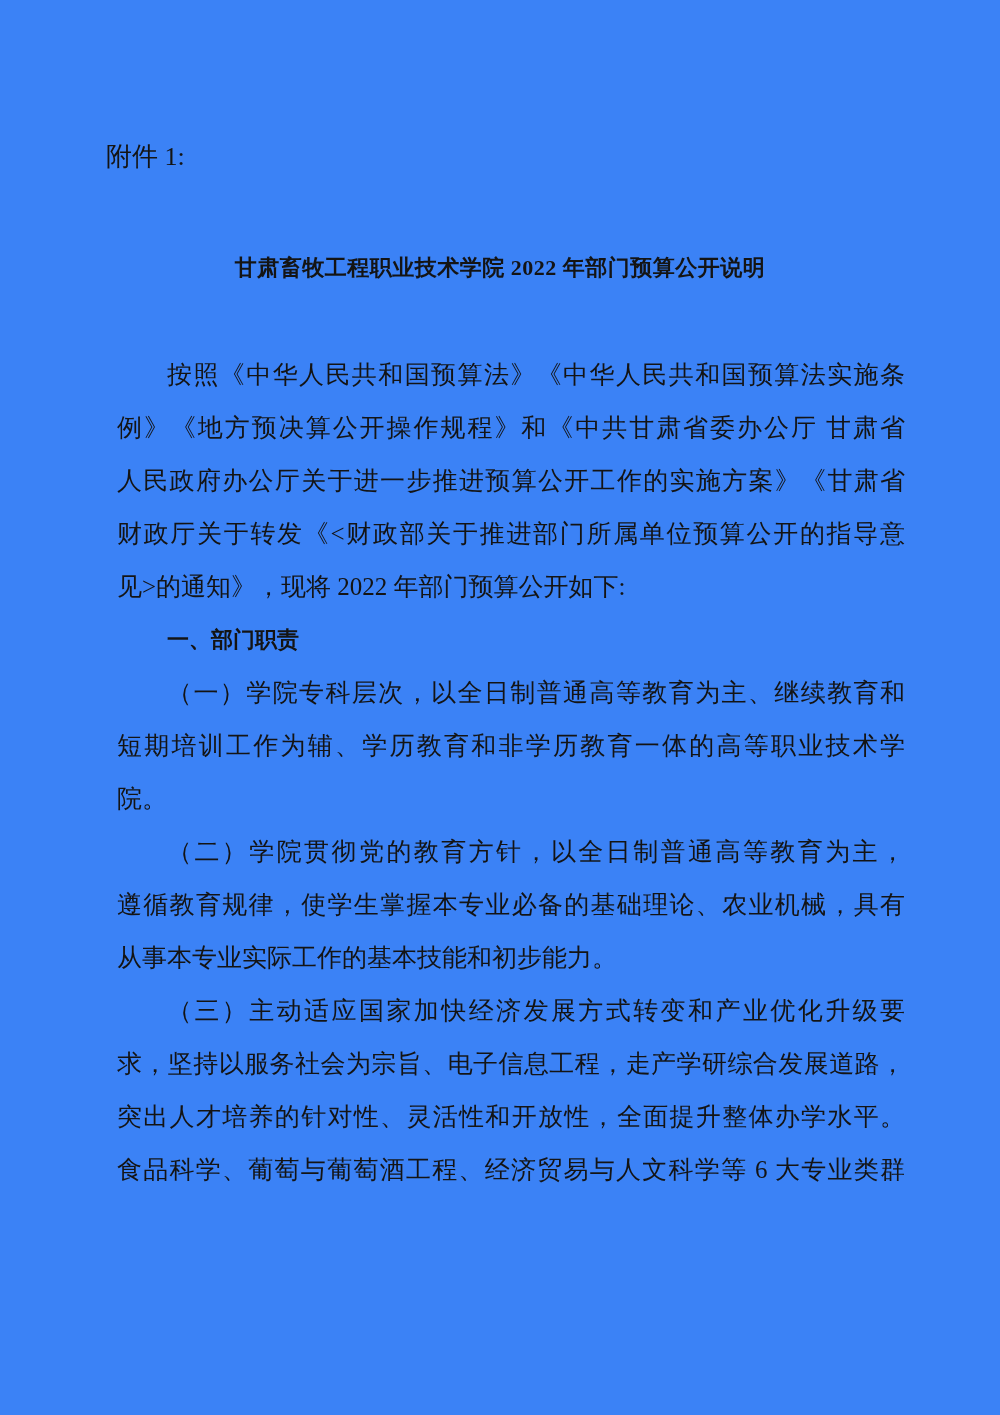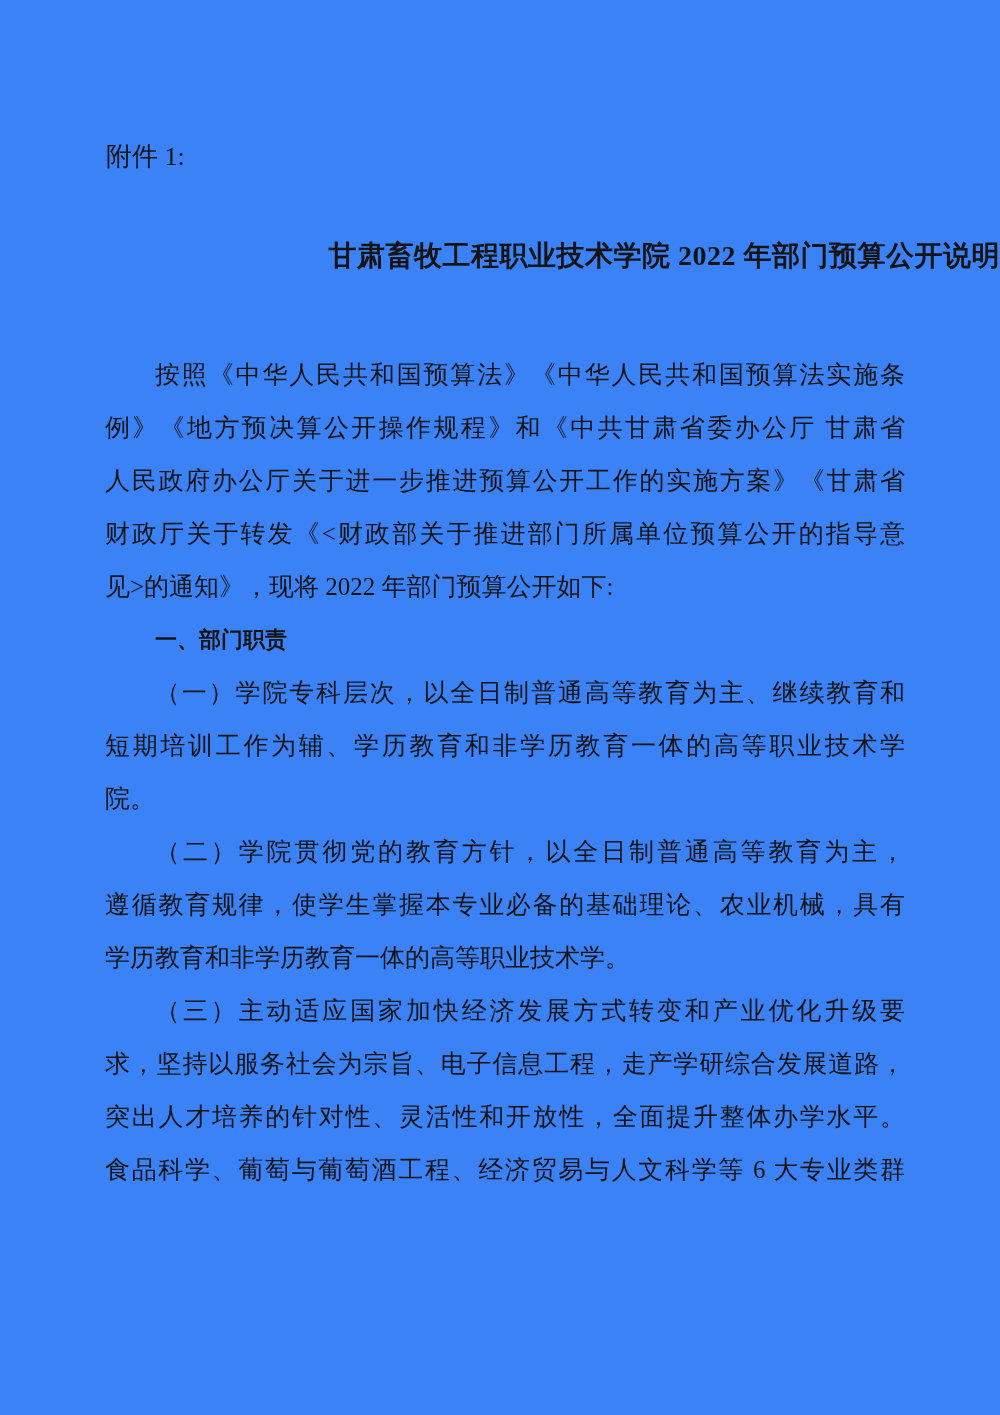--- a/index.html
+++ b/index.html
@@ -21,43 +21,44 @@
     left: 106px;
     top: 140px;
     font-size: 26px;
     line-height: 34px;
     white-space: nowrap;
   }
   .doc-title {
     position: absolute;
     left: 0;
     right: 0;
-    top: 236px;
-    text-align: right;
-    font-size: 28px;
+    top: 248px;
+    text-align: center;
+    font-size: 22px;
     line-height: 40px;
     font-weight: 700;
     margin: 0;
     letter-spacing: 0.5px;
   }
   .doc-body {
     position: absolute;
     left: 105px;
     width: 800px;
     top: 348px;
   }
   .line {
     height: 53px;
     line-height: 53px;
     font-size: 25px;
     text-align: justify;
     text-align-last: justify;
     text-justify: inter-character;
     overflow: hidden;
     white-space: nowrap;
+    margin-left: 12px;
   }
   .line.indent {
     padding-left: 50px;
   }
   .line.no-justify {
     text-align: left;
     text-align-last: left;
   }
   .heading-line {
     padding-left: 50px;
@@ -81,19 +82,19 @@
       <div class="line">例》《地方预决算公开操作规程》和《中共甘肃省委办公厅 甘肃省</div>
       <div class="line">人民政府办公厅关于进一步推进预算公开工作的实施方案》《甘肃省</div>
       <div class="line">财政厅关于转发《&lt;财政部关于推进部门所属单位预算公开的指导意</div>
       <div class="line no-justify">见&gt;的通知》，现将 2022 年部门预算公开如下:</div>
       <div class="line heading-line">一、部门职责</div>
       <div class="line indent">（一）学院专科层次，以全日制普通高等教育为主、继续教育和</div>
       <div class="line">短期培训工作为辅、学历教育和非学历教育一体的高等职业技术学</div>
       <div class="line no-justify">院。</div>
       <div class="line indent">（二）学院贯彻党的教育方针，以全日制普通高等教育为主，</div>
       <div class="line">遵循教育规律，使学生掌握本专业必备的基础理论、农业机械，具有</div>
-      <div class="line no-justify">学历教育和非学历教育一体的高等职业技术学。</div>
+      <div class="line no-justify">从事本专业实际工作的基本技能和初步能力。</div>
       <div class="line indent">（三）主动适应国家加快经济发展方式转变和产业优化升级要</div>
       <div class="line">求，坚持以服务社会为宗旨、电子信息工程，走产学研综合发展道路，</div>
       <div class="line">突出人才培养的针对性、灵活性和开放性，全面提升整体办学水平。</div>
       <div class="line">食品科学、葡萄与葡萄酒工程、经济贸易与人文科学等 6 大专业类群</div>
     </div>
 </div>
 
 </body></html>

